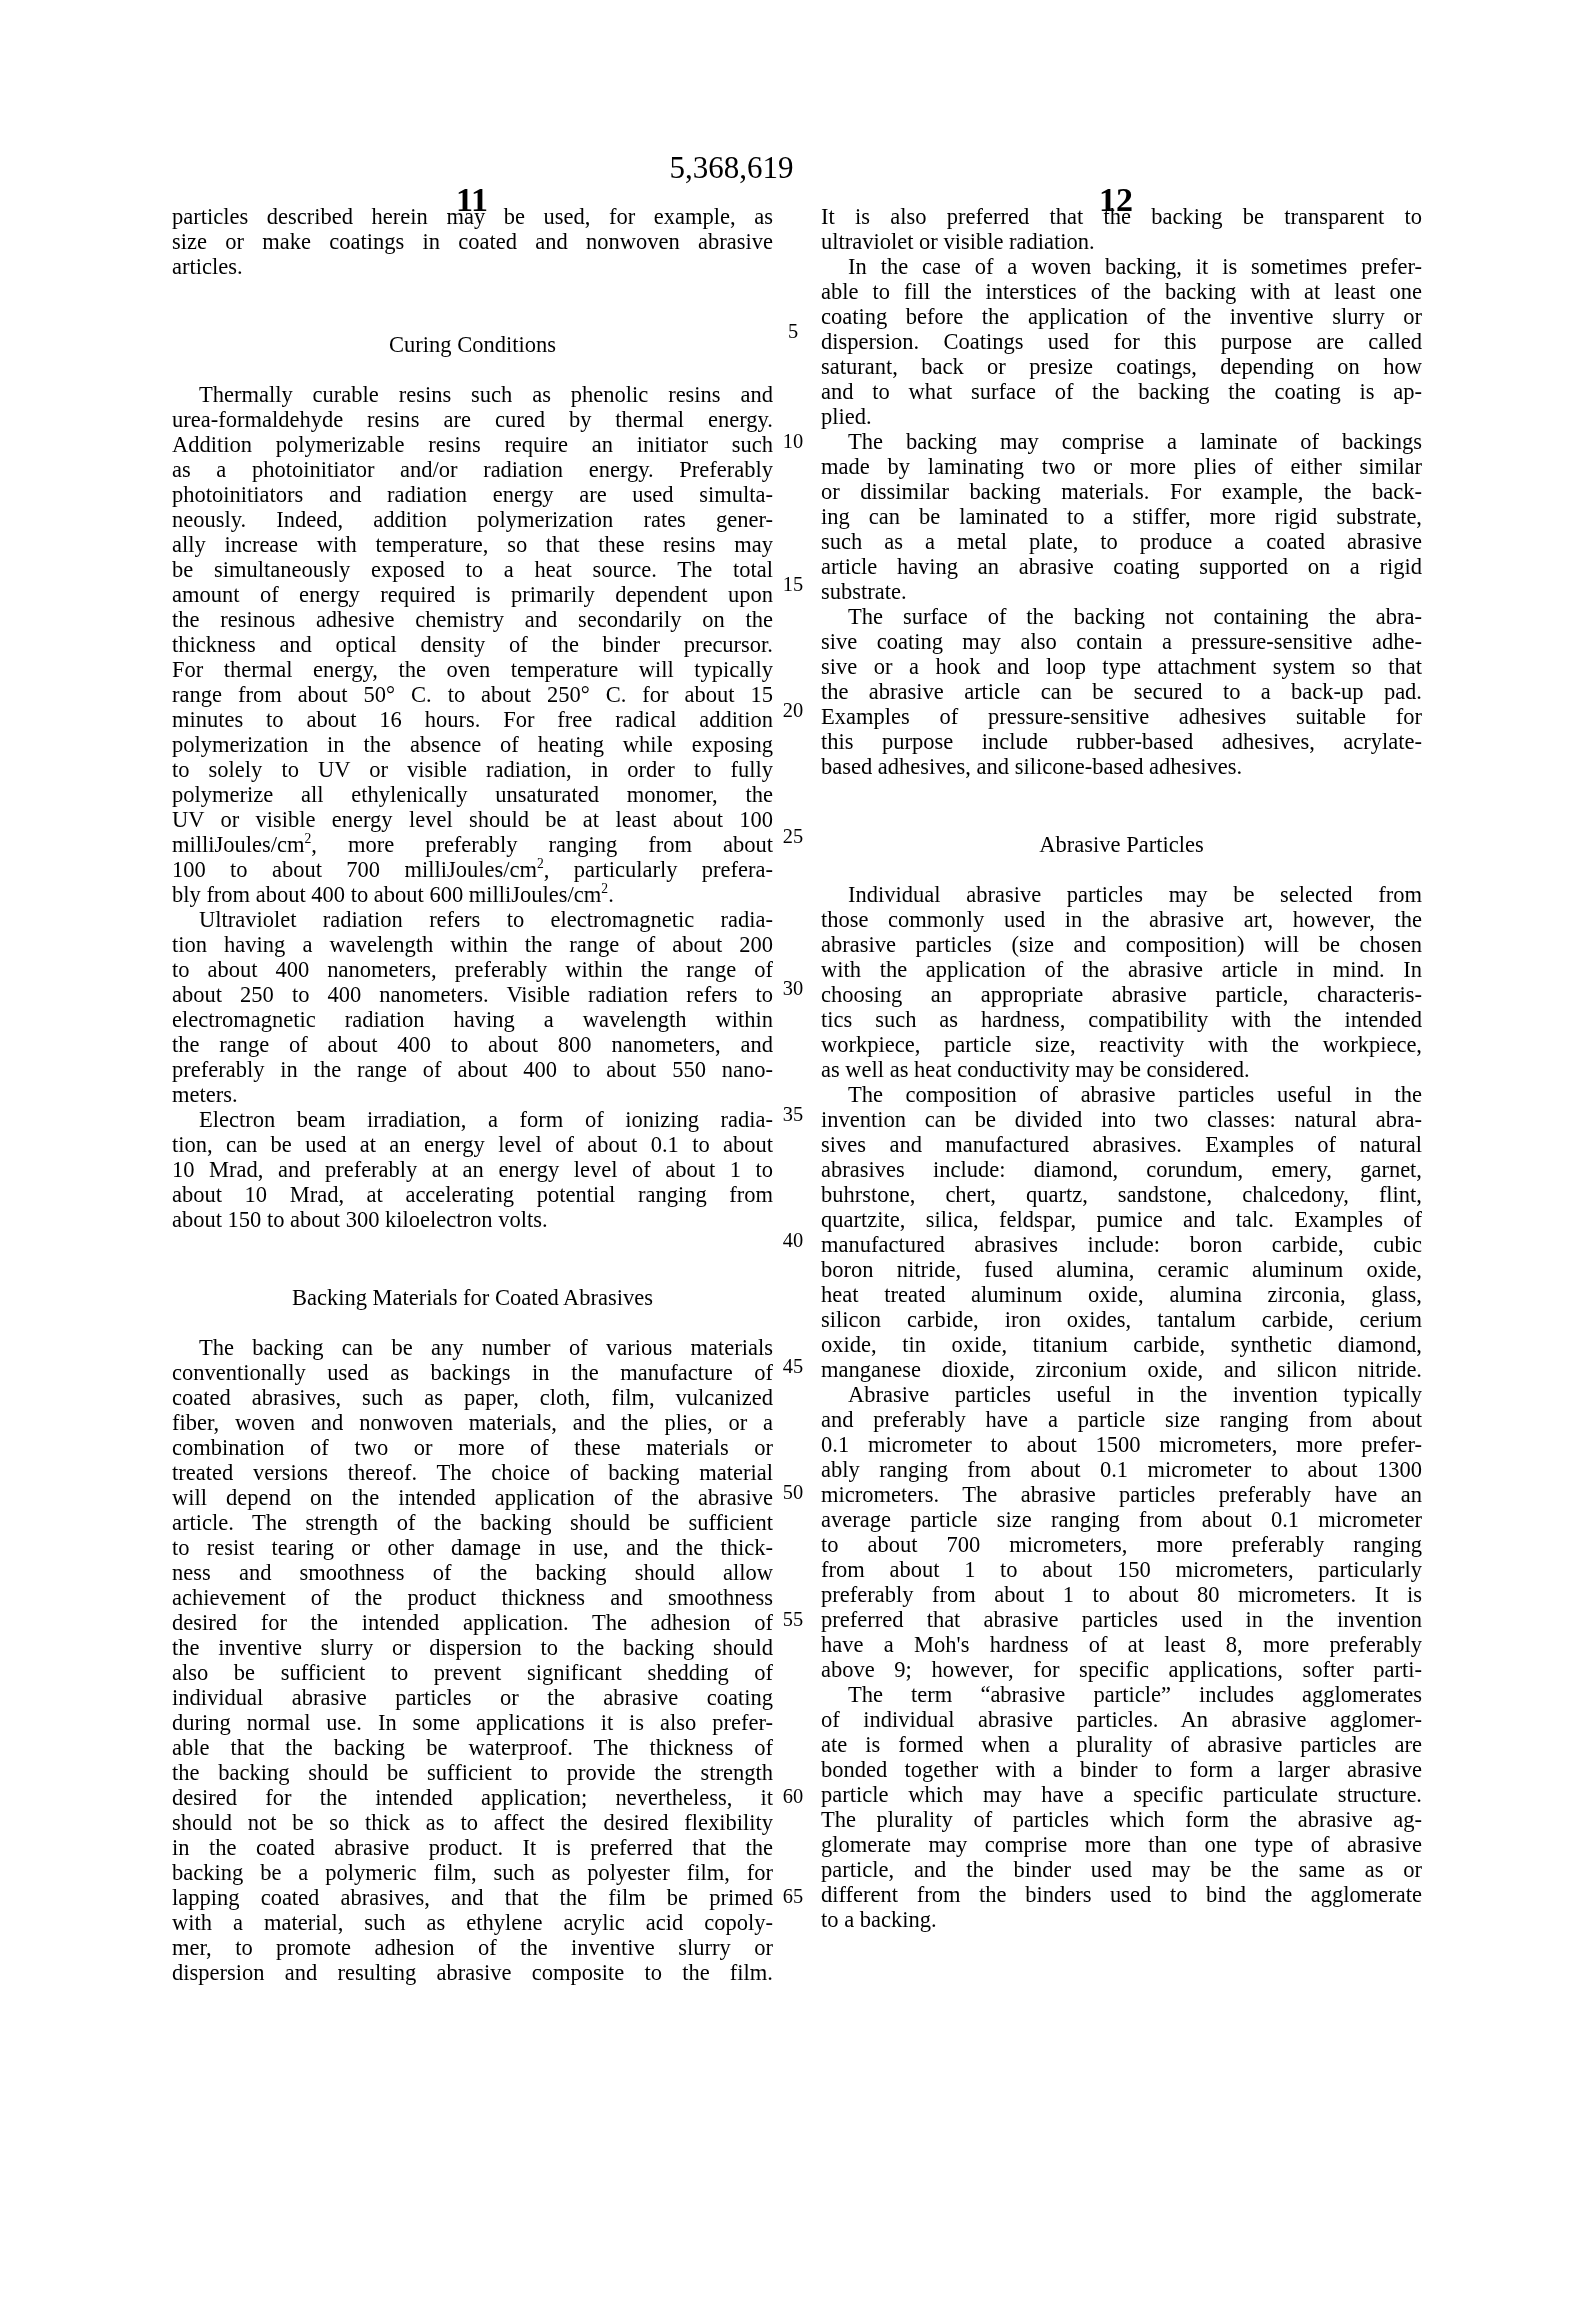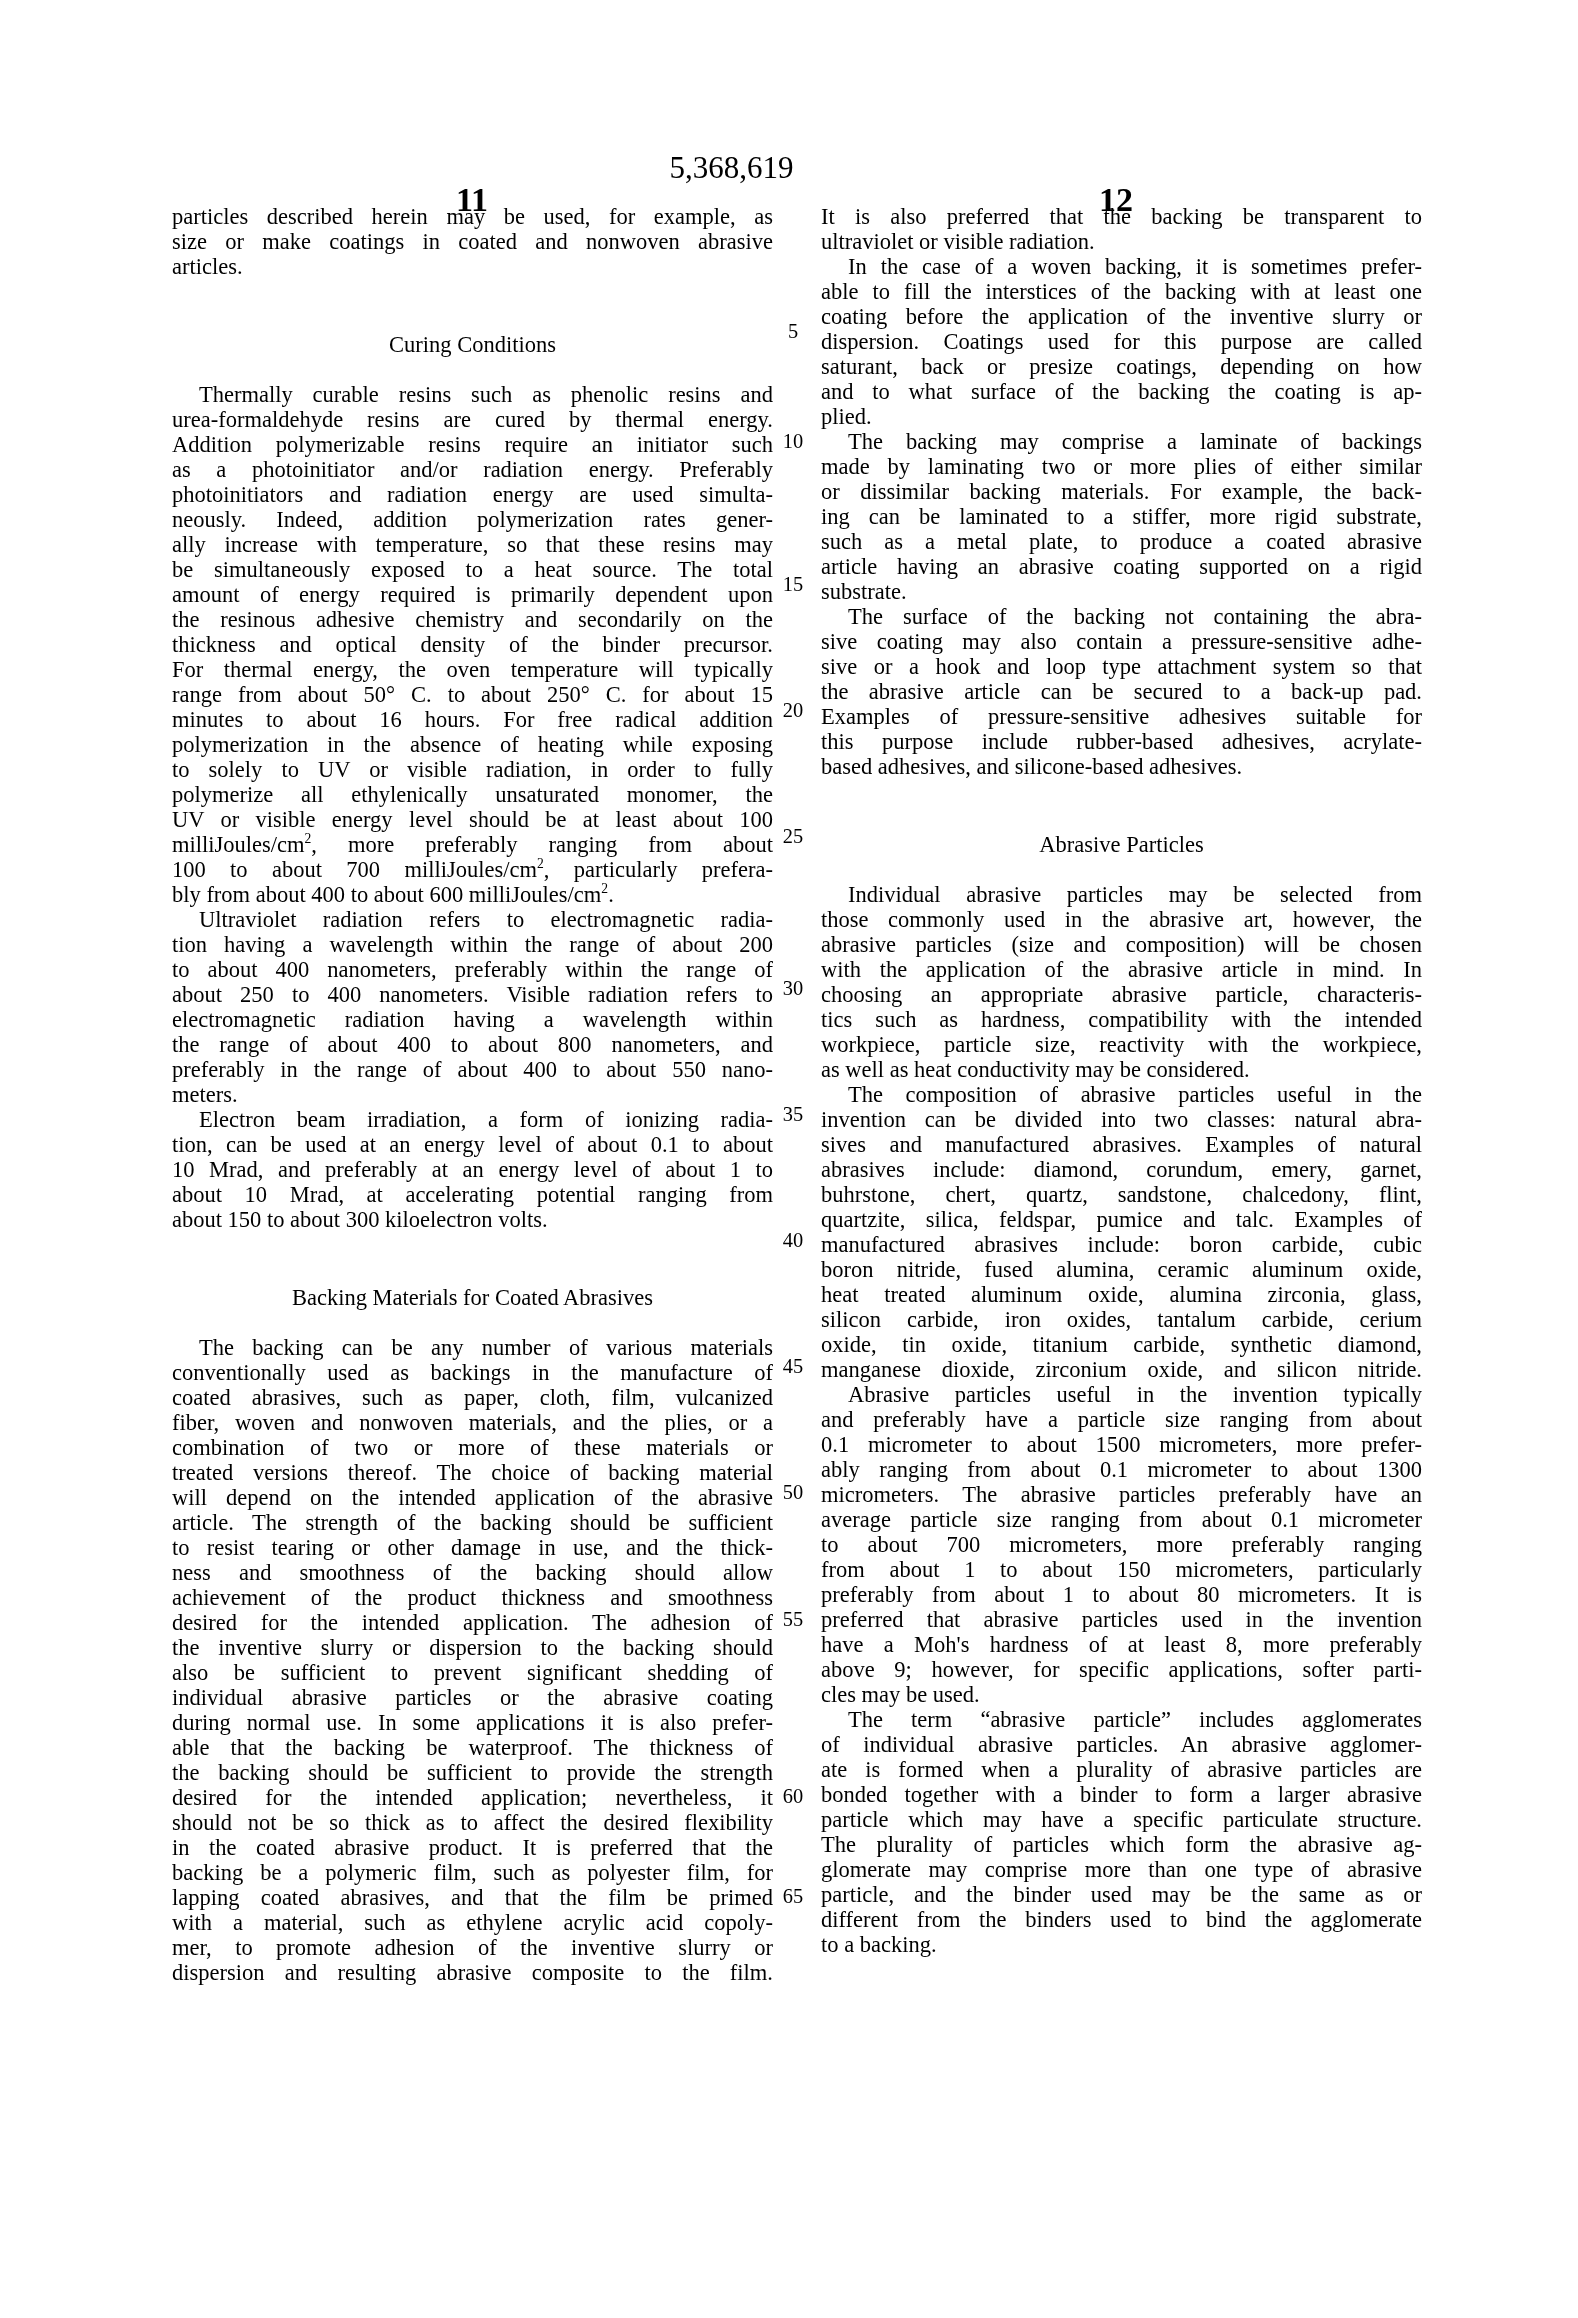--- a/index.html
+++ b/index.html
@@ -163,21 +163,20 @@
     <span class="line">0.1 micrometer to about 1500 micrometers, more prefer-</span>
     <span class="line">ably ranging from about 0.1 micrometer to about 1300</span>
     <span class="line">micrometers. The abrasive particles preferably have an</span>
     <span class="line">average particle size ranging from about 0.1 micrometer</span>
     <span class="line">to about 700 micrometers, more preferably ranging</span>
     <span class="line">from about 1 to about 150 micrometers, particularly</span>
     <span class="line">preferably from about 1 to about 80 micrometers. It is</span>
     <span class="line">preferred that abrasive particles used in the invention</span>
     <span class="line">have a Moh's hardness of at least 8, more preferably</span>
     <span class="line">above 9; however, for specific applications, softer parti-</span>
-    <span class="line last">cles may be used.</span>
     <span class="line indent">The term “abrasive particle” includes agglomerates</span>
     <span class="line">of individual abrasive particles. An abrasive agglomer-</span>
     <span class="line">ate is formed when a plurality of abrasive particles are</span>
     <span class="line">bonded together with a binder to form a larger abrasive</span>
     <span class="line">particle which may have a specific particulate structure.</span>
     <span class="line">The plurality of particles which form the abrasive ag-</span>
     <span class="line">glomerate may comprise more than one type of abrasive</span>
     <span class="line">particle, and the binder used may be the same as or</span>
     <span class="line">different from the binders used to bind the agglomerate</span>
     <span class="line last">to a backing.</span>

